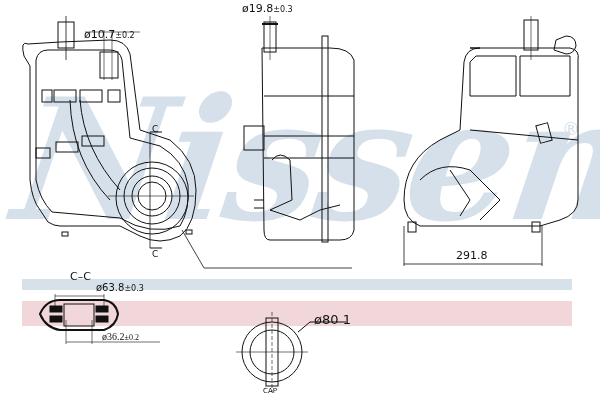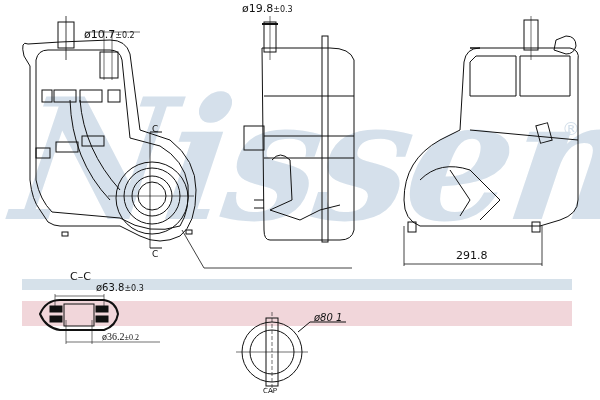--- a/index.html
+++ b/index.html
@@ -137,16 +137,16 @@
   <div class="lbl" style="left:456px;top:249px;font-size:11px;">291.8</div>
 
   <div class="lbl" style="left:70px;top:270px;font-size:11px;">C–C</div>
   <div class="lbl" style="left:52px;top:282px;font-size:10px;margin-left:44px;">
     <span>ø63.8</span><span class="small">±0.3</span>
   </div>
   <div class="lbl" style="left:102px;top:331px;font-size:10px;font-family:Liberation Serif, serif;">
     <span>ø36.2</span><span class="small">±0.2</span>
   </div>
 
-  <div class="lbl" style="left:314px;top:312px;font-size:10px;font-style:italic;">ø80 1</div>
+  <div class="lbl" style="left:314px;top:312px;font-size:13px;">ø80 1</div>
   <div class="lbl" style="left:263px;top:387px;font-size:7px;text-align:center;">CAP</div>
 
 </div>
 
 </body></html>

